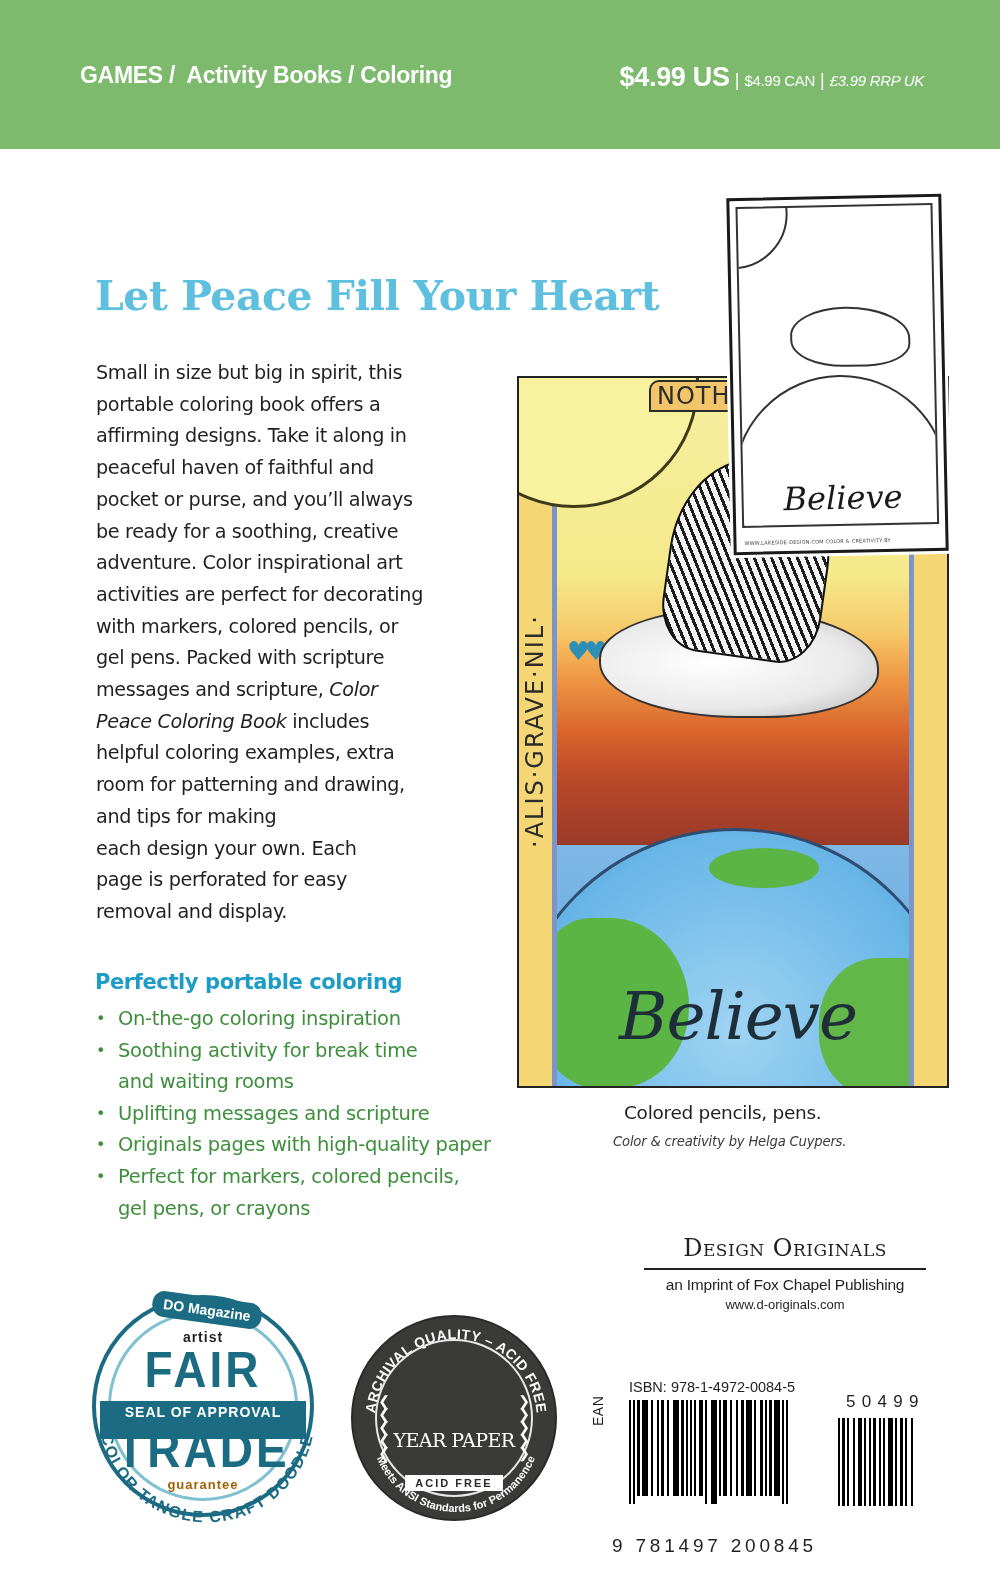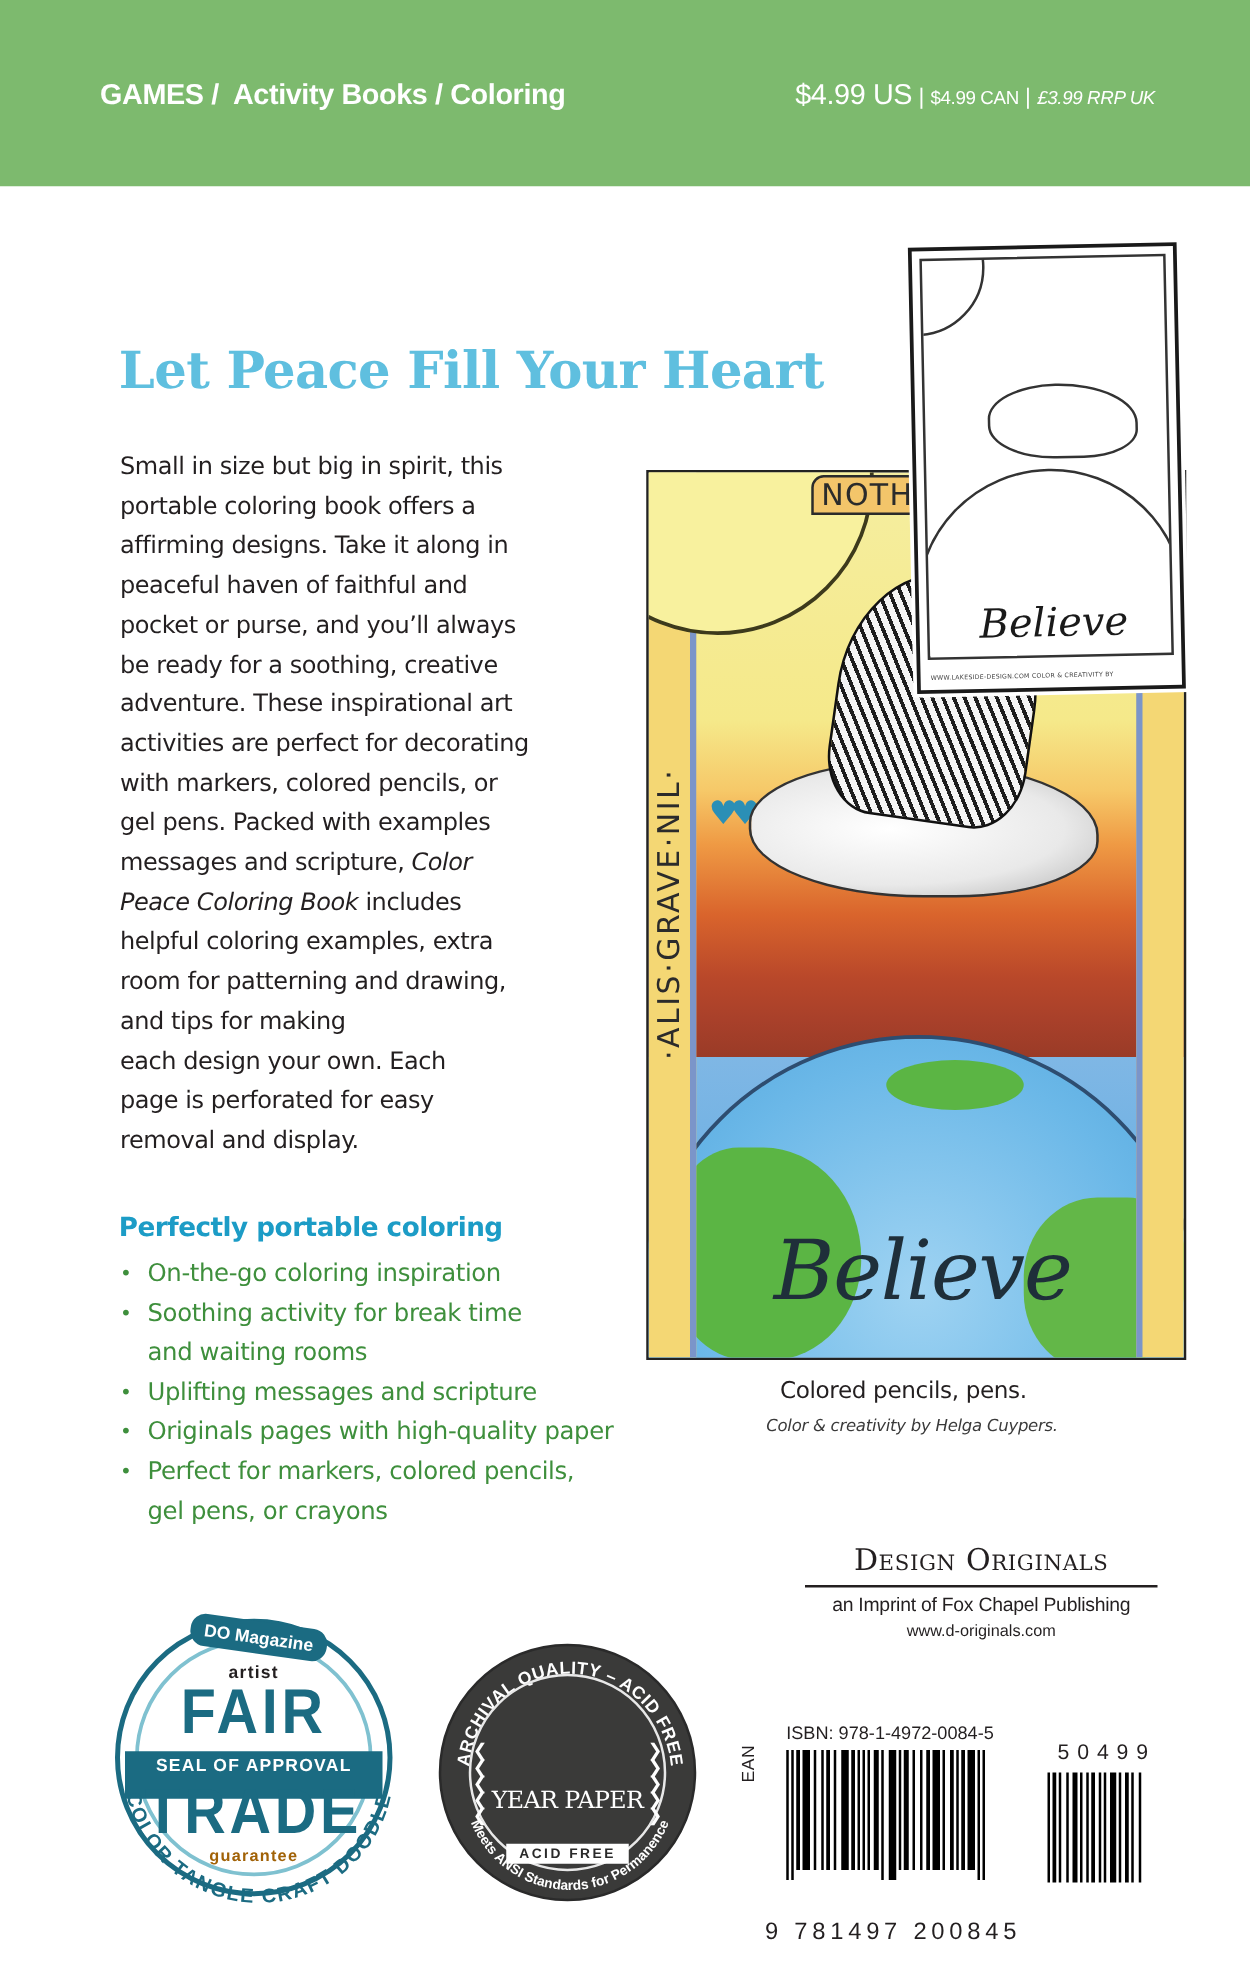--- a/index.html
+++ b/index.html
@@ -3,21 +3,21 @@
   <meta charset="utf-8">
   <style>
     * { box-sizing: border-box; margin: 0; padding: 0; }
     html, body { width: 1000px; height: 1571px; background: #ffffff; overflow: hidden; }
     body { position: relative; font-family: "DejaVu Sans", sans-serif; color: #231f20; }
 
     
     .band { position: absolute; left: 0; top: 0; width: 1000px; height: 149px; background: #7dba6e; padding-left: 32px; }
     .band .category { position: absolute; left: 80px; top: 62px; font-family: "Liberation Sans", sans-serif; font-weight: bold; font-size: 23px; color: #ffffff; letter-spacing: -0.3px; white-space: pre; }
     .band .prices { position: absolute; right: 76px; top: 62px; color: #ffffff; font-family: "Liberation Sans", sans-serif; white-space: nowrap; display: flex; align-items: baseline; }
-    .band .price-us { font-weight: normal; font-size: 23px; letter-spacing: -0.3px; }
+    .band .price-us { font-weight: bold; font-size: 27px; letter-spacing: -0.3px; }
     .band .sep { font-size: 18px; margin: 0 5px; }
     .band .price-can { font-size: 15px; letter-spacing: -0.3px; }
     .band .price-uk { font-size: 15px; font-style: italic; letter-spacing: -0.3px; }
 
     
     .headline { position: absolute; left: 95px; top: 272px; font-family: "DejaVu Serif", serif; font-weight: bold; font-size: 41px; color: #5fbfdf; letter-spacing: -0.5px; white-space: nowrap; }
 
     
     .body-copy { position: absolute; left: 96px; top: 357px; width: 410px; font-family: "DejaVu Sans", sans-serif; font-size: 19.2px; line-height: 31.7px; color: #231f20; letter-spacing: -0.35px; }
     .body-copy .line { display: block; white-space: nowrap; }
@@ -112,24 +112,24 @@
 
 <h1 class="headline">Let Peace Fill Your Heart</h1>
 
 <div class="body-copy">
   <span class="line">Small in size but big in spirit, this</span>
   <span class="line">portable coloring book offers a</span>
   <span class="line">affirming designs. Take it along in</span>
   <span class="line">peaceful haven of faithful and</span>
   <span class="line">pocket or purse, and you’ll always</span>
   <span class="line">be ready for a soothing, creative</span>
-  <span class="line">adventure. These inspirational art</span>
+  <span class="line">adventure. Color inspirational art</span>
   <span class="line">activities are perfect for decorating</span>
   <span class="line">with markers, colored pencils, or</span>
-  <span class="line">gel pens. Packed with examples</span>
+  <span class="line">gel pens. Packed with scripture</span>
   <span class="line"><span>messages and scripture, </span><em>Color</em></span>
   <span class="line"><em>Peace Coloring Book</em><span> includes</span></span>
   <span class="line">helpful coloring examples, extra</span>
   <span class="line">room for patterning and drawing,</span>
   <span class="line">and tips for making</span>
   <span class="line">each design your own. Each</span>
   <span class="line">page is perforated for easy</span>
   <span class="line">removal and display.</span>
 </div>
 

